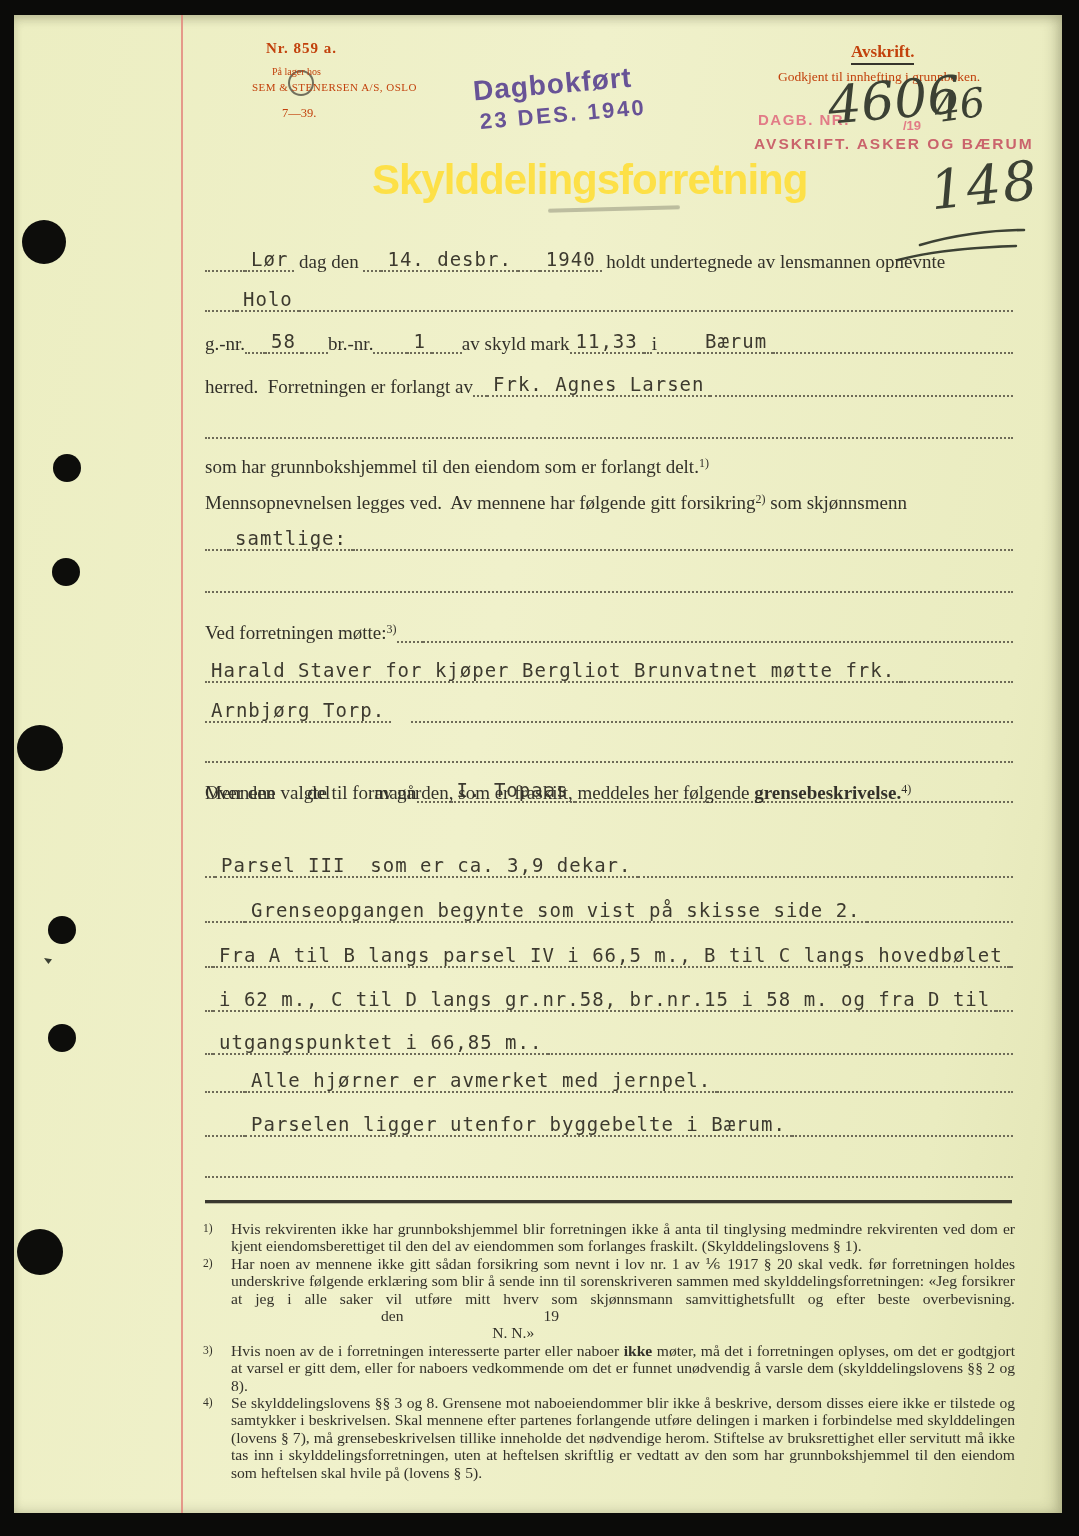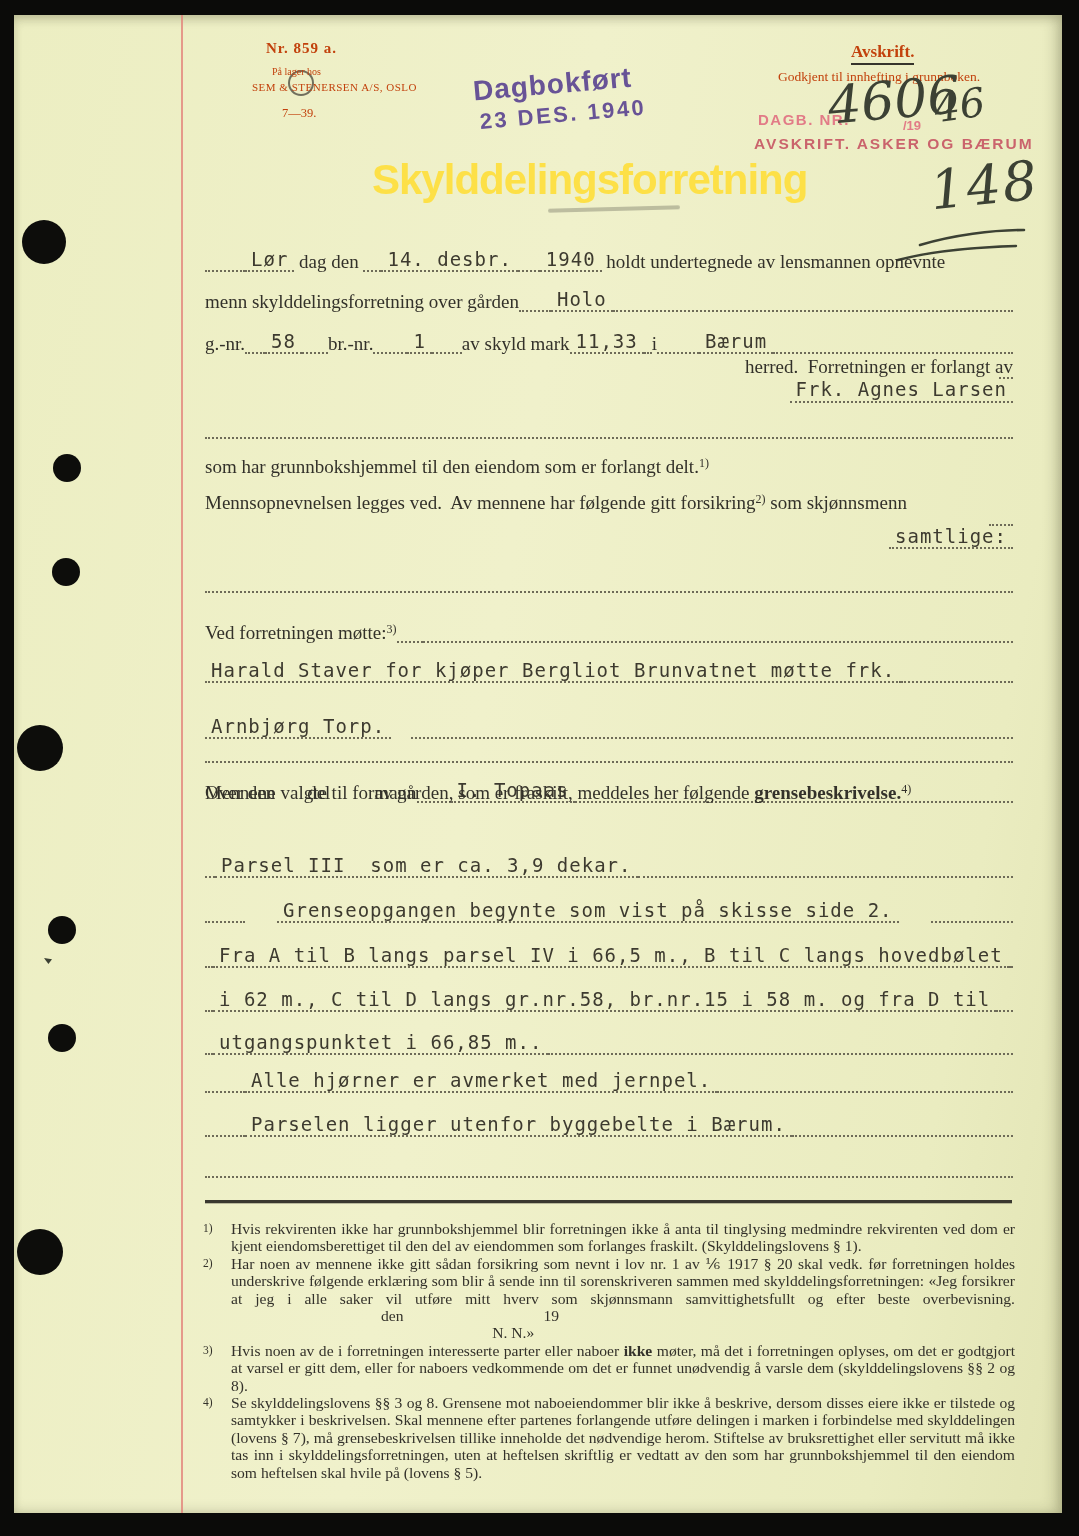--- a/index.html
+++ b/index.html
@@ -118,21 +118,20 @@
     <span class="pr"> dag den </span>
     <span class="dw" style="width:18px;"></span>
     <span class="ty us">14. desbr.</span>
     <span class="dw" style="width:22px;"></span>
     <span class="ty us">1940</span>
     <span class="pr"> holdt undertegnede av lensmannen </span>
     <span class="pr">opnevnte</span>
 </div>
 
 <div class="row" style="top:285px;">
-  <span class="pr">menn skylddelingsforretning over gården</span>
     <span class="dw" style="width:32px;"></span>
     <span class="ty us">Holo</span>
     <span class="dot"></span>
 </div>
 
 <div class="row" style="top:327px;">
   <span class="pr">g.-nr.</span>
     <span class="dw" style="width:20px;"></span>
     <span class="ty us">58</span>
     <span class="dw" style="width:26px;"></span>
@@ -142,61 +141,61 @@
     <span class="dw" style="width:30px;"></span>
     <span class="pr">av skyld mark</span>
     <span class="ty us">11,33</span>
     <span class="dw" style="width:8px;"></span>
     <span class="pr">i</span>
     <span class="dw" style="width:42px;"></span>
     <span class="ty us">Bærum</span>
     <span class="dot"></span>
 </div>
 
-<div class="row" style="top:356px;flex-direction:column;">
+<div class="row" style="top:370px;">
   <span class="pr">herred.  Forretningen er forlangt av</span>
     <span class="dw" style="width:14px;"></span>
     <span class="ty us">Frk. Agnes Larsen</span>
     <span class="dot"></span>
 </div>
 
 <div class="row" style="top:412px;">
     <span class="dot"></span>
   </div>
 
 <div class="row" style="top:450px;">
   <span class="pr"><span>som har grunnbokshjemmel til den eiendom som er forlangt delt.</span><sup class="ref">1)</sup></span>
 </div>
 
 <div class="row" style="top:486px;">
   <span class="pr"><span>Mennsopnevnelsen legges ved.  Av mennene har følgende gitt forsikring</span><sup class="ref">2)</sup><span> som skjønnsmenn</span></span>
 </div>
 
-<div class="row" style="top:524px;flex-direction:column;">
+<div class="row" style="top:524px;">
   <span class="dw" style="width:24px;"></span>
     <span class="ty us">samtlige:</span>
     <span class="dot"></span>
 </div>
 
 <div class="row" style="top:566px;">
     <span class="dot"></span>
   </div>
 
 <div class="row" style="top:616px;">
   <span class="pr"><span>Ved forretningen møtte:</span><sup class="ref">3)</sup></span>
     <span class="dw" style="width:26px;"></span>
     <span class="dot"></span>
 </div>
 
 <div class="row" style="top:656px;">
   <span class="ty us">Harald Staver for kjøper Bergliot Brunvatnet møtte frk.</span>
     <span class="dot"></span>
 </div>
 
-<div class="row" style="top:712px;gap:20px;">
+<div class="row" style="top:696px;gap:20px;">
   <span class="ty us">Arnbjørg Torp.</span>
     <span class="dot"></span>
 </div>
 
 <div class="row" style="top:736px;">
     <span class="dot"></span>
   </div>
 
 <div class="row" style="top:776px;">
   <span class="pr">Mennene valgte til formann</span>
@@ -212,21 +211,21 @@
     <span class="gp" style="width:44px;"></span>
     <span class="pr"><span>av gården, som er fraskilt, meddeles her følgende </span><span class="bold">grensebeskrivelse.</span><sup class="ref">4)</sup></span>
 </div>
 
 <div class="row" style="top:851px;">
   <span class="dw" style="width:10px;"></span>
     <span class="ty us">Parsel III  som er ca. 3,9 dekar.</span>
     <span class="dot"></span>
 </div>
 
-<div class="row" style="top:896px;gap:32px;">
+<div class="row" style="top:896px;">
   <span class="dw" style="width:40px;"></span>
     <span class="ty us">Grenseopgangen begynte som vist på skisse side 2.</span>
     <span class="dot"></span>
 </div>
 
 <div class="row" style="top:941px;">
   <span class="dw" style="width:8px;"></span>
     <span class="ty us">Fra A til B langs parsel IV i 66,5 m., B til C langs hovedbølet</span>
     <span class="dot"></span>
 </div>

